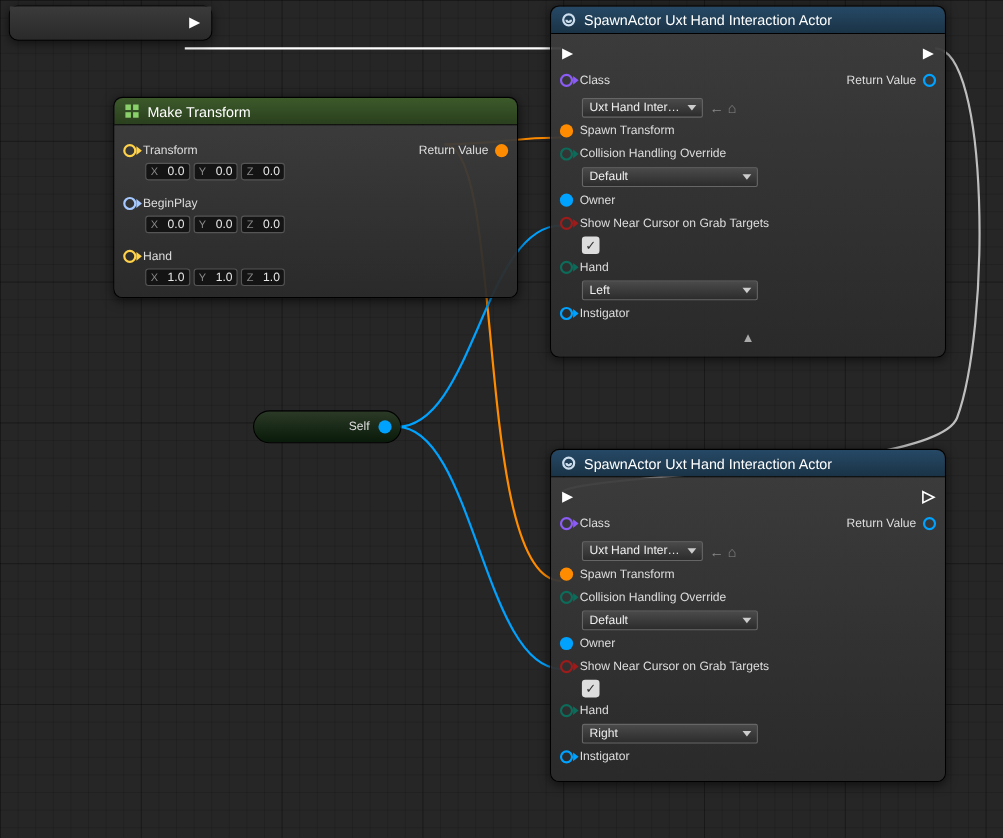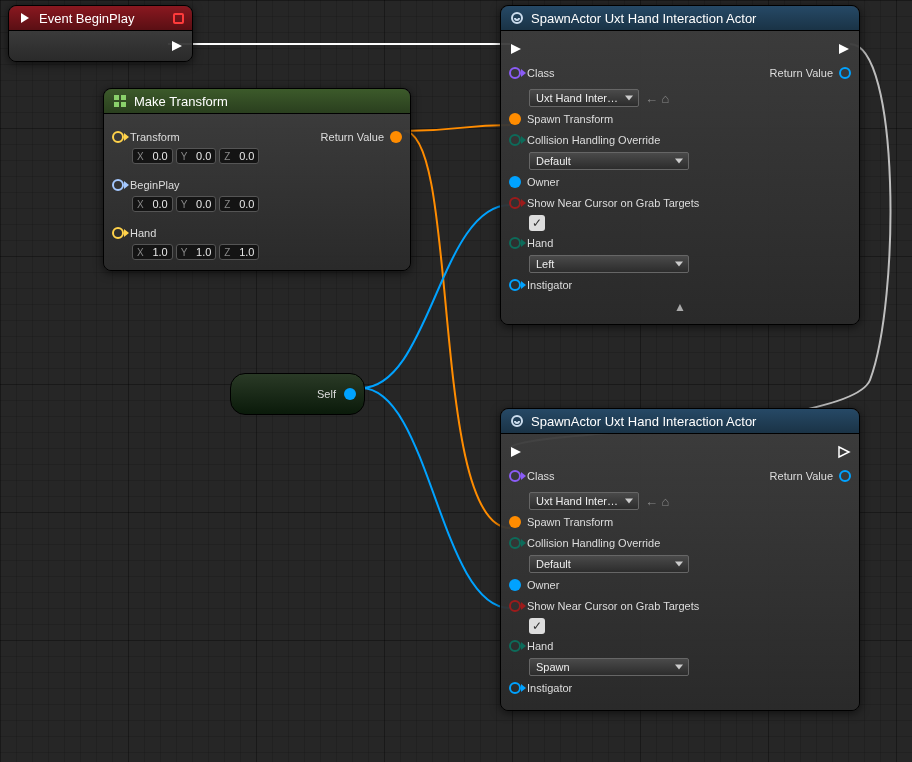--- a/index.html
+++ b/index.html
@@ -136,21 +136,21 @@
   background: #ddd;
   border-radius: 3px;
   display: inline-flex;
   align-items: center;
   justify-content: center;
   font-size: 12px;
   color: #333;
 }
 .self-node {
   position: absolute;
-  height: 42px;
+  height: 30px;
   border-radius: 15px;
   background: linear-gradient(180deg, #2a3a26 0%, #0a1a0a 100%);
   border: 1px solid #000;
   display: flex;
   align-items: center;
   padding: 0 8px 0 18px;
   gap: 8px;
   color: #ddd;
 }
 .expand-icon-row { display:flex; justify-content:center; margin-top:6px; color:#aaa; }
@@ -171,41 +171,32 @@
   <path d="M 404 131 C 460 131, 460 125, 510 125" stroke="#ff8c00" stroke-width="2" fill="none"></path>
 
   <path d="M 404 131 C 460 131, 430 528, 510 528" stroke="#ff8c00" stroke-width="2" fill="none"></path>
 
   <path d="M 361 388 C 430 388, 440 205, 510 205" stroke="#00a2ff" stroke-width="2" fill="none"></path>
 
   <path d="M 361 388 C 430 388, 440 608, 510 608" stroke="#00a2ff" stroke-width="2" fill="none"></path>
 </svg>
 
 <div class="node" style="left:8px; top:5px; width:185px;">
-  <div class="node-header red">
-    <span class="icon-slot">
-      <svg width="14" height="14" viewBox="0 0 14 14">
-          <polygon points="3,2 11,7 3,12" fill="#fff"></polygon>
-        </svg>
-    </span>
-    <span>Event BeginPlay</span>
-    <span style="margin-left:auto" class="delegate-square"></span>
-  </div>
   <div class="node-body" style="padding:4px 8px;">
     <div class="port-row" style="justify-content:flex-end;">
       <span class="exec">
         <svg width="14" height="14" viewBox="0 0 14 14">
             <polygon points="2,2 12,7 2,12" fill="#fff"></polygon>
           </svg>
       </span>
     </div>
   </div>
 </div>
 
-<div class="node" style="left:103px; top:88px; width:308px;">
+<div class="node" style="left:103px; top:88px; width:368px;">
   <div class="node-header green">
     <span class="icon-slot">
       <svg width="14" height="14">
           <rect x="1" y="1" width="5" height="5" fill="#8ad16b"></rect>
           <rect x="8" y="1" width="5" height="5" fill="#8ad16b"></rect>
           <rect x="1" y="8" width="5" height="5" fill="#8ad16b"></rect>
           <rect x="8" y="8" width="5" height="5" fill="#8ad16b"></rect>
         </svg>
     </span>
     <span>Make Transform</span>
@@ -484,21 +475,21 @@
       <div style="margin-left:20px;"><span class="chk">✓</span></div>
     </div>
     <div>
       <div class="port-row">
         <span class="port">
             <span class="outer" style="border-color:#0d6b5a"></span>
             <span class="tri" style="border-left:5px solid #0d6b5a"></span>
           </span>
         <span class="label">Hand</span>
       </div>
-      <div style="margin-left:20px;"><span class="dropdown" style="width:160px;">Spawn</span></div>
+      <div style="margin-left:20px;"><span class="dropdown" style="width:160px;">Right</span></div>
     </div>
     <div class="port-row">
       <span class="port">
           <span class="outer" style="border-color:#00a2ff"></span>
           <span class="tri" style="border-left:5px solid #00a2ff"></span>
         </span>
       <span class="label">Instigator</span>
     </div>
   </div>
 </div>

